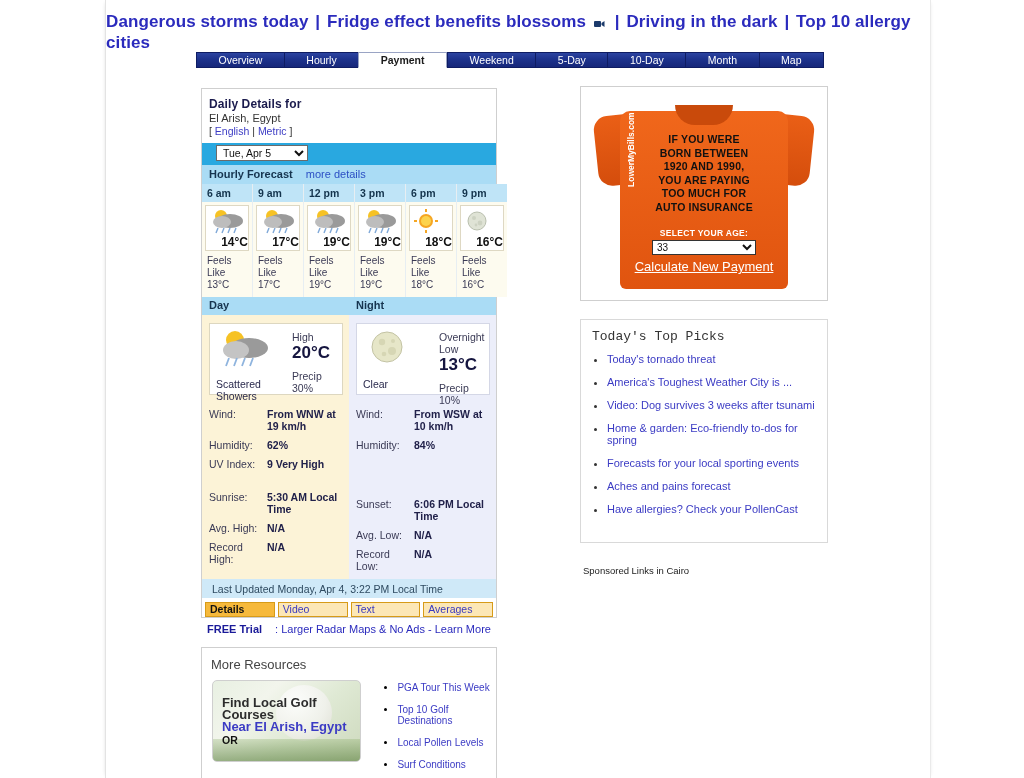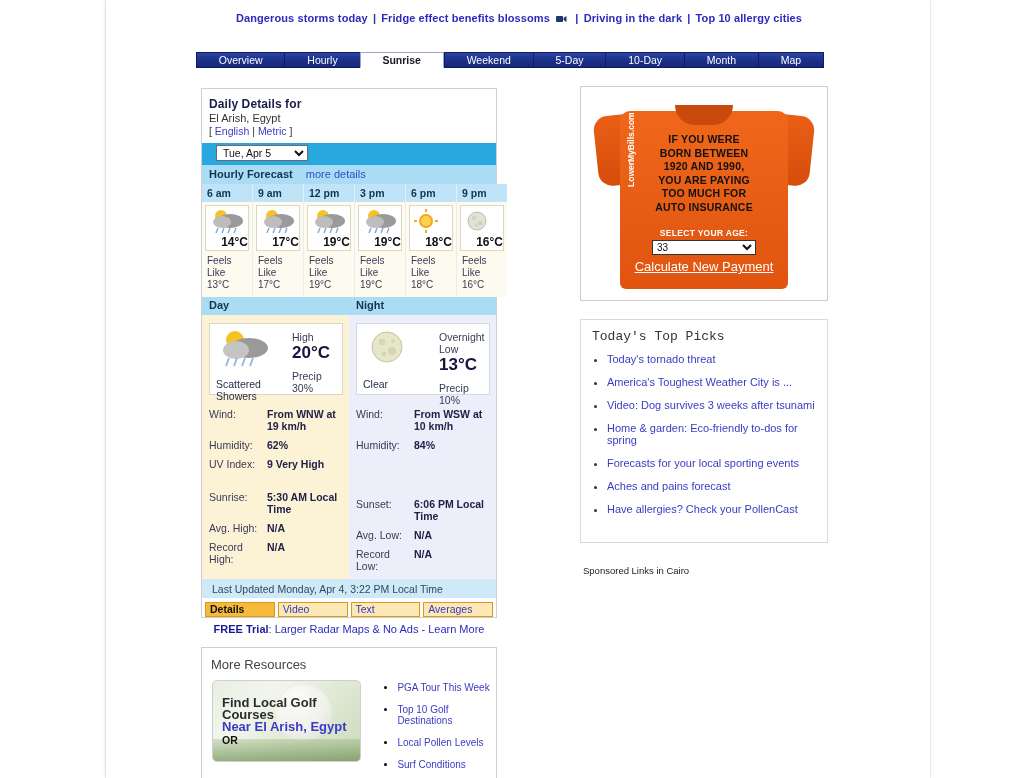--- a/index.html
+++ b/index.html
@@ -17,22 +17,22 @@
     position:absolute; left:105px; top:0; width:826px; height:778px;
     background:#fff;
     border-left:1px solid #e3e3e3;
     border-right:1px solid #eaeaea;
     box-shadow: -2px 0 4px -3px rgba(0,0,0,.18), 2px 0 4px -3px rgba(0,0,0,.12);
   }
 
   
   .headline-bar{
     position:absolute; left:0; top:12px; width:826px;
-    text-align:center;
-    font-size:11px; font-weight:bold;
+    text-align:left;
+    font-size:17px; font-weight:bold;
     color:#2b2bbd;
     letter-spacing:.1px;
   }
   .headline-bar a{ color:#2b2bbd; text-decoration:none; }
   .hl-sep{ color:#2b2bbd; font-weight:bold; padding:0 2px;}
   .cam-icon{ display:inline-block; vertical-align:-1px; margin:0 3px; }
 
   
   .tabs{
     position:absolute; left:90px; top:52px;
@@ -160,21 +160,21 @@
     color:#3838c0;
     padding:0 0 0 4px;
     line-height:13px;
     cursor:pointer;
   }
   .subtab.active{ background:#f6b93b; color:#111; font-weight:bold; }
   .free-trial{
     text-align:center; font-size:11px; margin-top:5px; color:#2b2bbd;
   }
   .free-trial b{ color:#1a1a99; }
-  .free-trial a{ color:#2b2bbd; text-decoration:none;}
+  .free-trial a{ color:#2b2bbd; text-decoration:none;padding-left:13px;}
 
   
   .mr{ margin-top:12px; padding:7px 0 10px 0;}
   .mr-title{ font-size:13px; color:#444; padding:2px 0 8px 9px;}
   .mr-body{ display:flex; padding:0 6px 0 10px; }
   .golf-card{
     width:172px; height:82px; border:1px solid #cfcfcf; border-radius:5px;
     position:relative; overflow:hidden;
     background:linear-gradient(135deg,#e8f0e2 0%,#f2f5ec 30%,#dfe9d4 60%,#cdd9bd 100%);
   }
@@ -285,21 +285,21 @@
     </span>
     <span class="hl-sep">|</span>
     <a href="#">Driving in the dark</a>
     <span class="hl-sep">|</span>
     <a href="#">Top 10 allergy cities</a>
   </div>
 
   <div class="tabs">
     <div class="tab">Overview</div>
     <div class="tab">Hourly</div>
-    <div class="tab active">Sunrise</div>
+    <div class="tab active">Payment</div>
     <div class="tab">Weekend</div>
     <div class="tab">5-Day</div>
     <div class="tab">10-Day</div>
     <div class="tab">Month</div>
     <div class="tab">Map</div>
   </div>
 
   <div class="col-left">
 
     <div class="panel">

